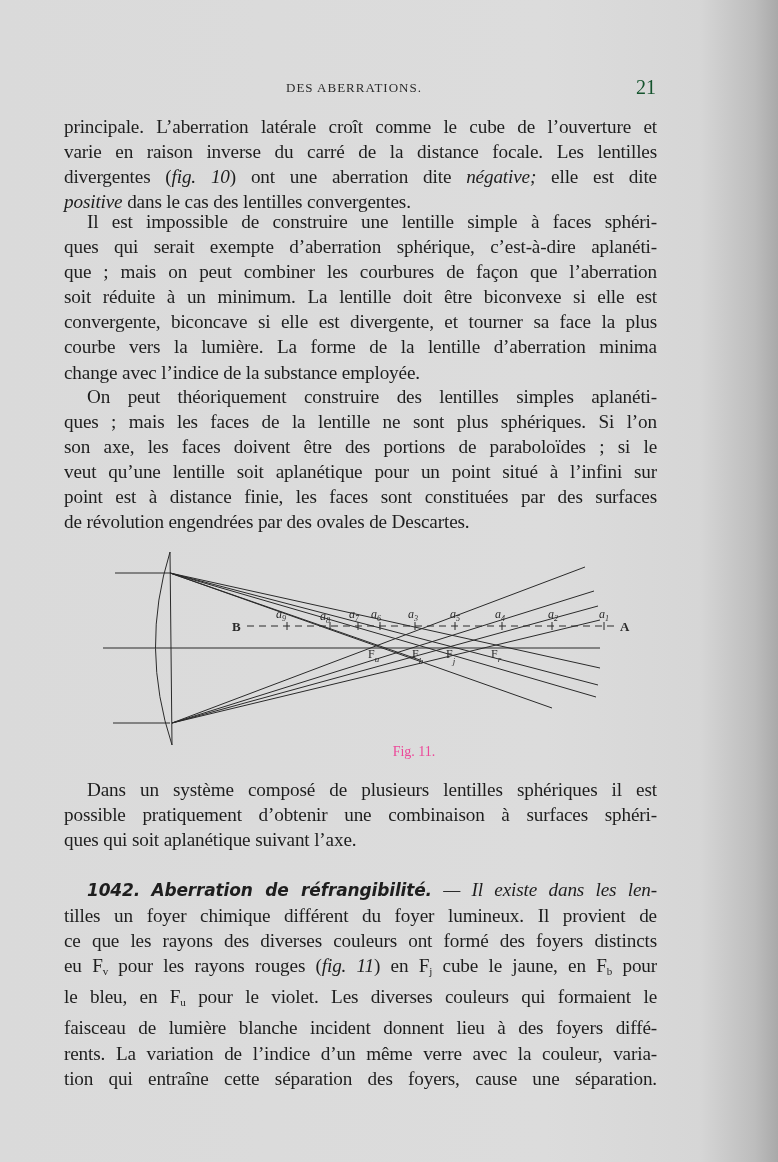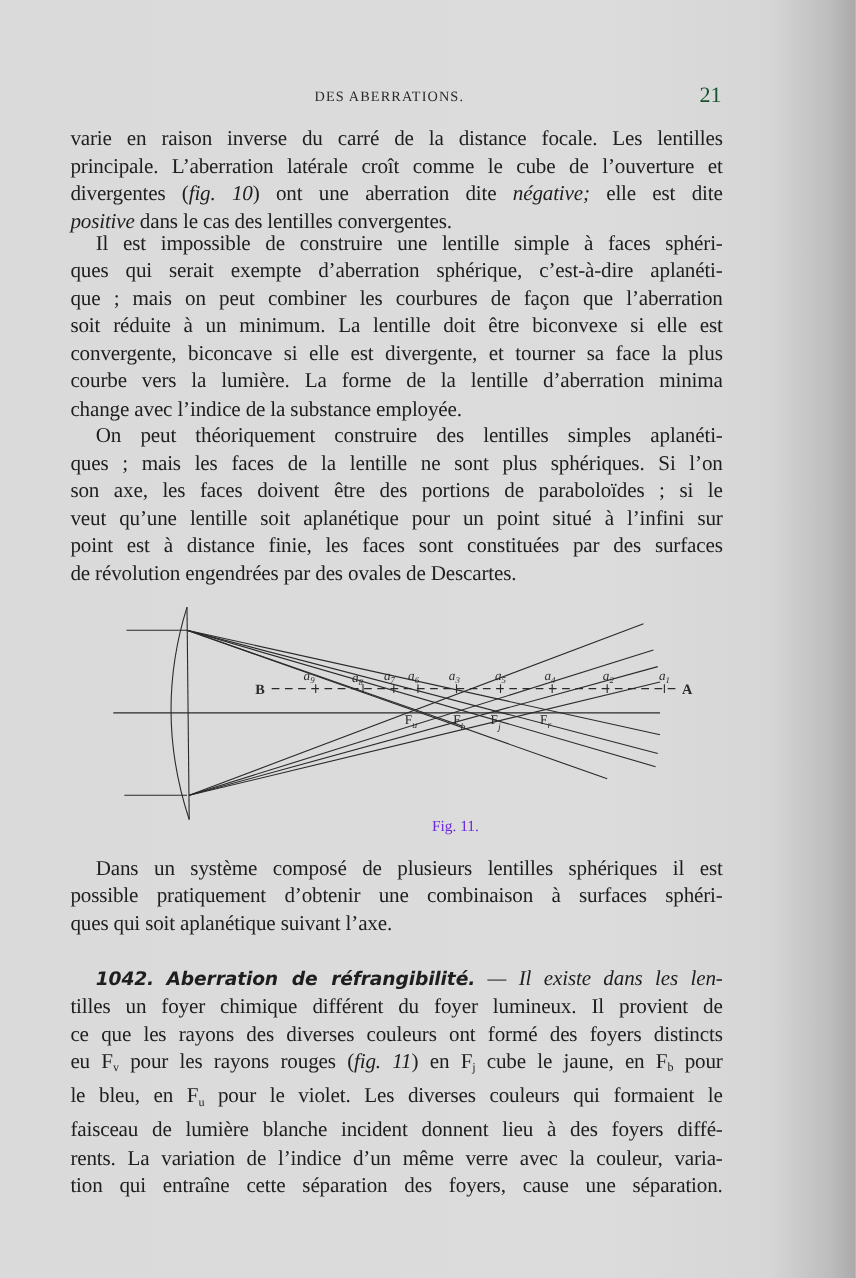--- a/index.html
+++ b/index.html
@@ -26,38 +26,38 @@
       font-size: 19.2px; line-height: 25.1px; text-align: justify;
       letter-spacing: -0.15px;
     }
     .line { display: block; text-align: justify; text-align-last: justify; white-space: nowrap; }
     .line.last { text-align-last: left; }
     i { font-style: italic; }
     .sub { font-size: 11px; vertical-align: -3px; }
     .fig-wrap { position: absolute; left: 96px; top: 548px; width: 560px; height: 200px; }
     .caption {
       position: absolute; left: 0; width: 778px; top: 744px; text-align: center;
-      font-size: 14px; color: #6d28d9;
+      font-size: 14px; color: #ec4899;
     }
     .caption span { display: inline-block; margin-left: 50px; }
     .sect-num, .sect-title { font-family: "DejaVu Sans", "Liberation Sans", sans-serif; font-weight: bold; font-size: 17px; }
   </style>
 </head>
 <body>
 
 <div class="page">
 
   <div class="running-head">
     <span class="title">DES ABERRATIONS.</span>
     <span class="pageno">21</span>
   </div>
 
   <div class="block" style="top:114px;">
+    <span class="line">principale. L’aberration latérale croît comme le cube de l’ouverture et</span>
     <span class="line">varie en raison inverse du carré de la distance focale. Les lentilles</span>
-    <span class="line">principale. L’aberration latérale croît comme le cube de l’ouverture et</span>
     <span class="line"><span>divergentes (</span><i>fig. 10</i><span>) ont une aberration dite </span><i>négative;</i><span> elle est dite</span></span>
     <span class="line last"><i>positive</i><span> dans le cas des lentilles convergentes.</span></span>
   </div>
 
   <div class="block" style="top:209px;">
     <span class="line" style="padding-left:23px;width:570px;">Il est impossible de construire une lentille simple à faces sphéri-</span>
     <span class="line">ques qui serait exempte d’aberration sphérique, c’est-à-dire aplanéti-</span>
     <span class="line">que ; mais on peut combiner les courbures de façon que l’aberration</span>
     <span class="line">soit réduite à un minimum. La lentille doit être biconvexe si elle est</span>
     <span class="line">convergente, biconcave si elle est divergente, et tourner sa face la plus</span>

